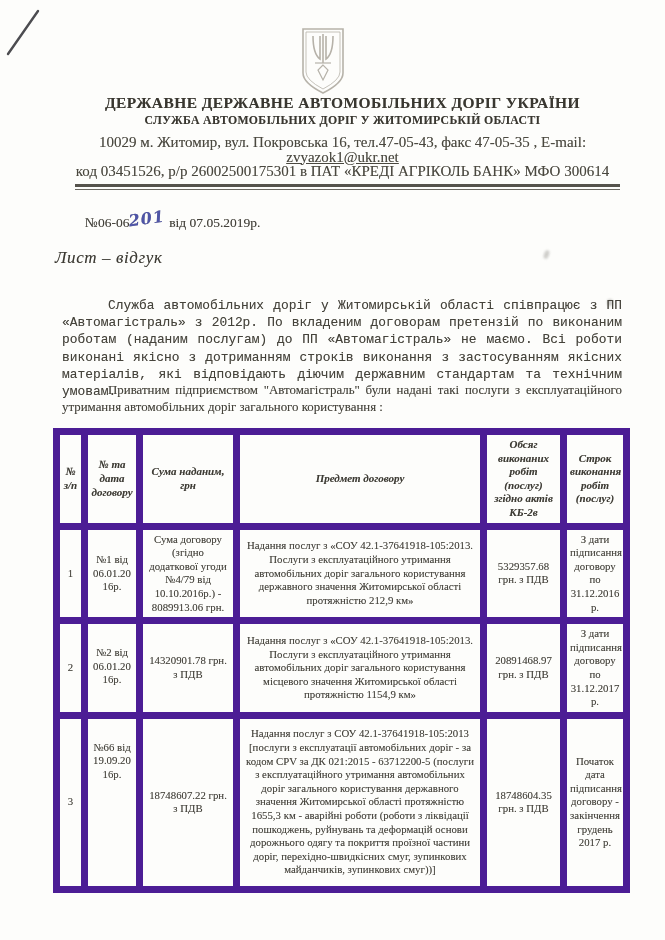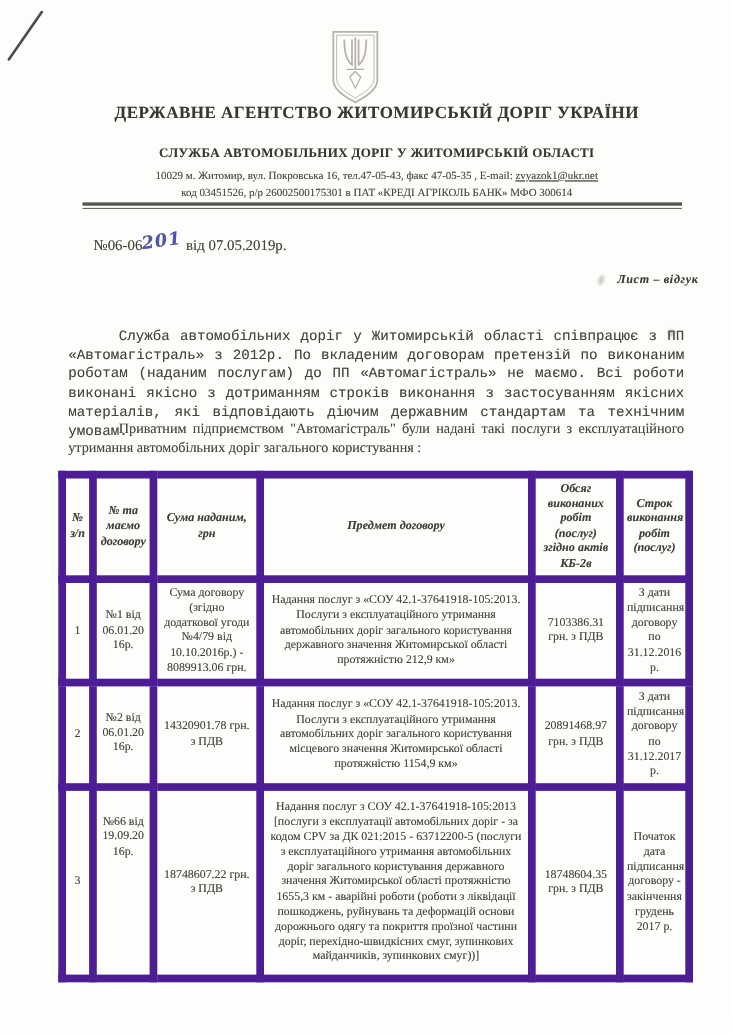--- a/index.html
+++ b/index.html
@@ -15,39 +15,39 @@
 
   
   .pen-stroke{position:absolute;left:0;top:0;width:60px;height:70px;}
 
   
   .emblem{position:absolute;left:298px;top:27px;width:50px;height:70px;}
 
   
   .letterhead{position:absolute;top:94px;left:50px;width:585px;text-align:center;}
   .agency-1,.agency-2{font-size:15.5px;font-weight:bold;color:#393730;letter-spacing:0.4px;line-height:18px;}
-  .agency-3{font-size:11.8px;font-weight:bold;color:#393730;margin-top:20px;letter-spacing:0.3px;}
-  .contact{font-size:10px;line-height:14.5px;margin-top:7px;color:#4a483f;}
+  .agency-3{font-size:11.8px;font-weight:bold;color:#393730;margin-top:1px;letter-spacing:0.3px;}
+  .contact{font-size:15px;line-height:14.5px;margin-top:7px;color:#4a483f;}
   .email{text-decoration:underline;}
 
   .rule{
     position:absolute;top:184px;left:75px;width:545px;height:2px;
     border-top:3px solid #55534c;border-bottom:1px solid #6a6861;
   }
 
   .doc-number{position:absolute;top:212px;left:85px;font-size:13.5px;color:#43413a;}
   .handwritten{
     display:inline-block;color:#4f55a7;font-style:italic;font-weight:bold;
     font-size:16px;transform:rotate(-8deg) translateY(-3px);letter-spacing:1px;
     font-family:"DejaVu Serif", serif;
   }
 
   .title{
-    position:absolute;top:248px;left:55px;width:580px;text-align:right;
-    font-size:11px;font-weight:bold;font-style:italic;letter-spacing:0.6px;color:#3c3a33;
+    position:absolute;top:248px;left:55px;width:580px;text-align:left;
+    font-size:17px;font-weight:normal;font-style:italic;letter-spacing:0.6px;color:#3c3a33;
   }
 
   .para{
     position:absolute;left:62px;width:560px;
     font-size:12.9px;line-height:17.2px;text-align:justify;text-indent:46px;color:#45433b;
   }
   .para-1{top:297px;font-family:Liberation Mono, monospace;}
   .para-2{top:382px;}
 
   
@@ -88,21 +88,21 @@
       <path d="M8,5 H42 V45 Q42,53 25,62 Q8,53 8,45 Z" stroke-width="0.8"></path>
       <path d="M15,9 Q15,27 22,32 L22,9"></path>
       <path d="M35,9 Q35,27 28,32 L28,9"></path>
       <path d="M25,7 L25,36"></path>
       <path d="M17,36 H33" stroke-width="1.2"></path>
       <path d="M25,38 l-5,5 5,10 5,-10 Z" stroke-width="1.2"></path>
     </g>
   </svg>
 
   <div class="letterhead scan-text">
-    <div class="agency-1">ДЕРЖАВНЕ АГЕНТСТВО ЖИТОМИРСЬКІЙ ДОРІГ УКРАЇНИ</div>
+    <div class="agency-1">ДЕРЖАВНЕ ДЕРЖАВНЕ АВТОМОБІЛЬНИХ ДОРІГ УКРАЇНИ</div>
     <div class="agency-3">СЛУЖБА АВТОМОБІЛЬНИХ ДОРІГ У ЖИТОМИРСЬКІЙ ОБЛАСТІ</div>
     <div class="contact">
       <div><span>10029 м. Житомир, вул. Покровська 16, тел.47-05-43, факс 47-05-35 , E-mail: </span><span class="email">zvyazok1@ukr.net</span></div>
       <div>код 03451526, р/р 26002500175301 в ПАТ «КРЕДІ АГРІКОЛЬ БАНК» МФО 300614</div>
     </div>
   </div>
 
   <div class="rule"></div>
 
   <div class="doc-number scan-text">
@@ -124,21 +124,21 @@
         <col style="width:97px">
       <col style="width:247px">
         <col style="width:80px">
         <col style="width:63px">
     </colgroup>
     <tbody>
         <tr class="r-head">
       <th>№
 з/п</th>
       <th>№ та
-маємо
+дата
 договору</th>
       <th>Сума наданим,
 грн</th>
       <th>Предмет договору</th>
       <th>Обсяг
 виконаних
 робіт
 (послуг)
 згідно актів
 КБ-2в</th>
@@ -155,21 +155,21 @@
 (згідно
 додаткової угоди
 №4/79 від
 10.10.2016р.) -
 8089913.06 грн.</td>
       <td>Надання послуг з «СОУ 42.1-37641918-105:2013.
 Послуги з експлуатаційного утримання
 автомобільних доріг загального користування
 державного значення Житомирської області
 протяжністю 212,9 км»</td>
-      <td>7103386.31
+      <td>5329357.68
 грн. з ПДВ</td>
       <td>З дати
 підписання
 договору по
 31.12.2016 р.</td>
     </tr>
     <tr class="r-2">
       <td>2</td>
       <td class="vtop">№2 від
 06.01.20

